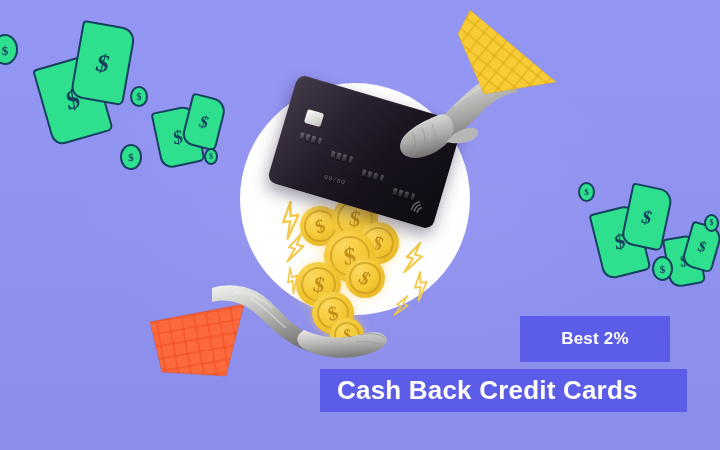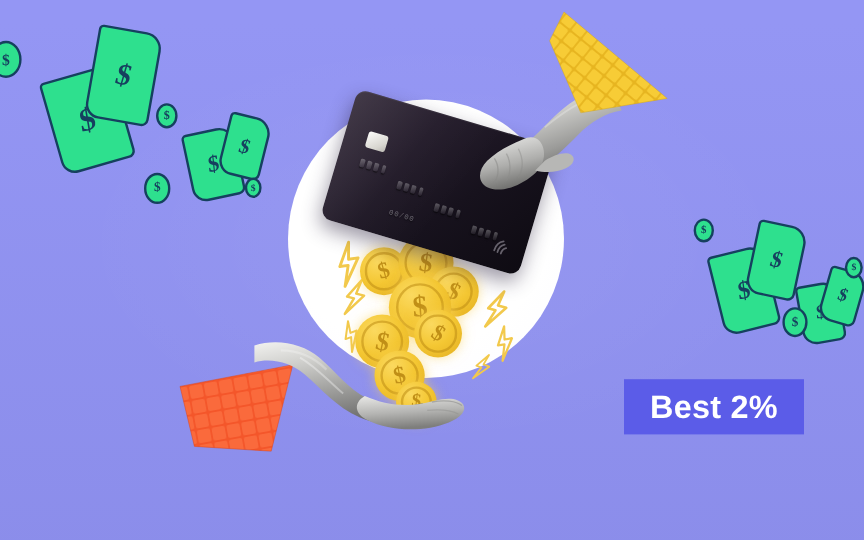--- a/index.html
+++ b/index.html
@@ -190,21 +190,21 @@
     align-items: center;
     letter-spacing: 0.2px;
     white-space: nowrap;
   }
   #badge-best {
     left: 520px;
     top: 316px;
     width: 150px;
     height: 46px;
     justify-content: center;
-    font-size: 27px;
+    font-size: 17px;
   }
   #badge-title {
     left: 320px;
     top: 369px;
     width: 350px;
     height: 43px;
     padding-left: 17px;
     font-size: 26px;
   }
 </style>
@@ -454,14 +454,15 @@
       </defs>
       <g clip-path="url(#clipYellow)">
         <rect x="-8" y="-8" width="128" height="112" fill="url(#gridYellow)" transform="rotate(39 54 46)"></rect>
       </g>
       <path d="M16,4 L102,76 L30,88 L4,28 Z" fill="none" stroke="#d4a50f" stroke-width="0.8" opacity="0.45"></path>
     </svg>
   </div>
 
   <div class="badge" id="badge-best">Best 2%</div>
 
+  <div class="badge" id="badge-title">Cash Back Credit Cards</div>
 
 </div>
 
 </body></html>

